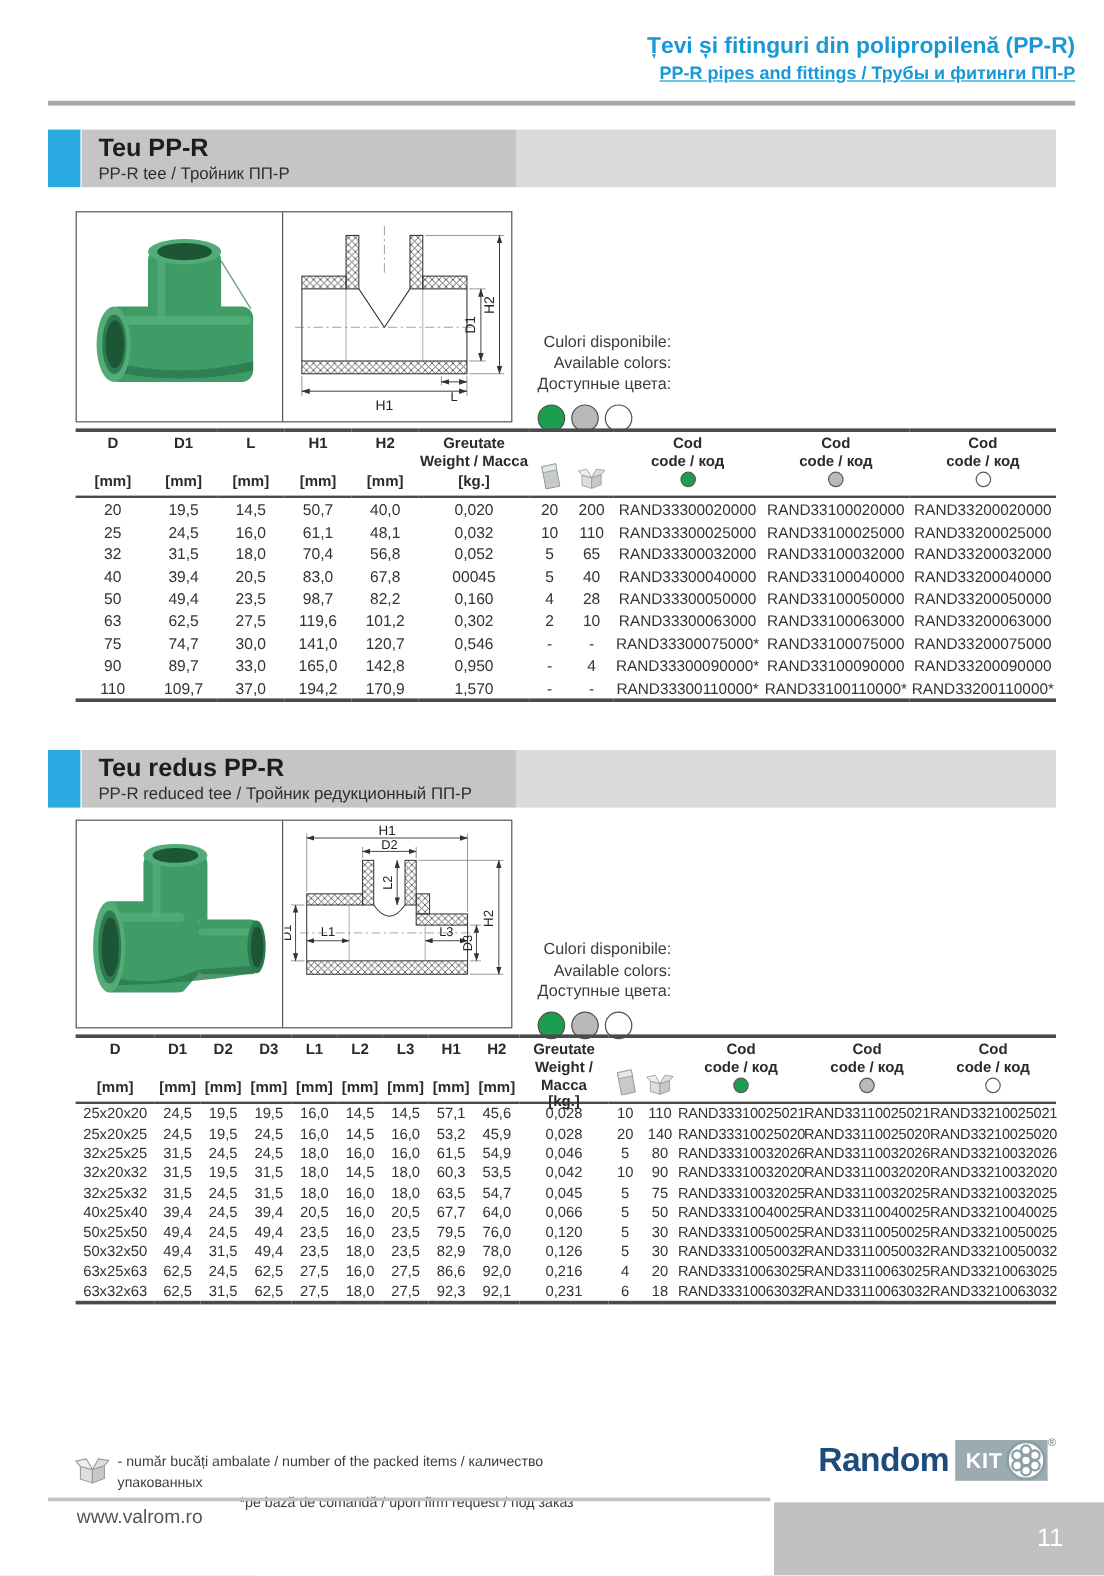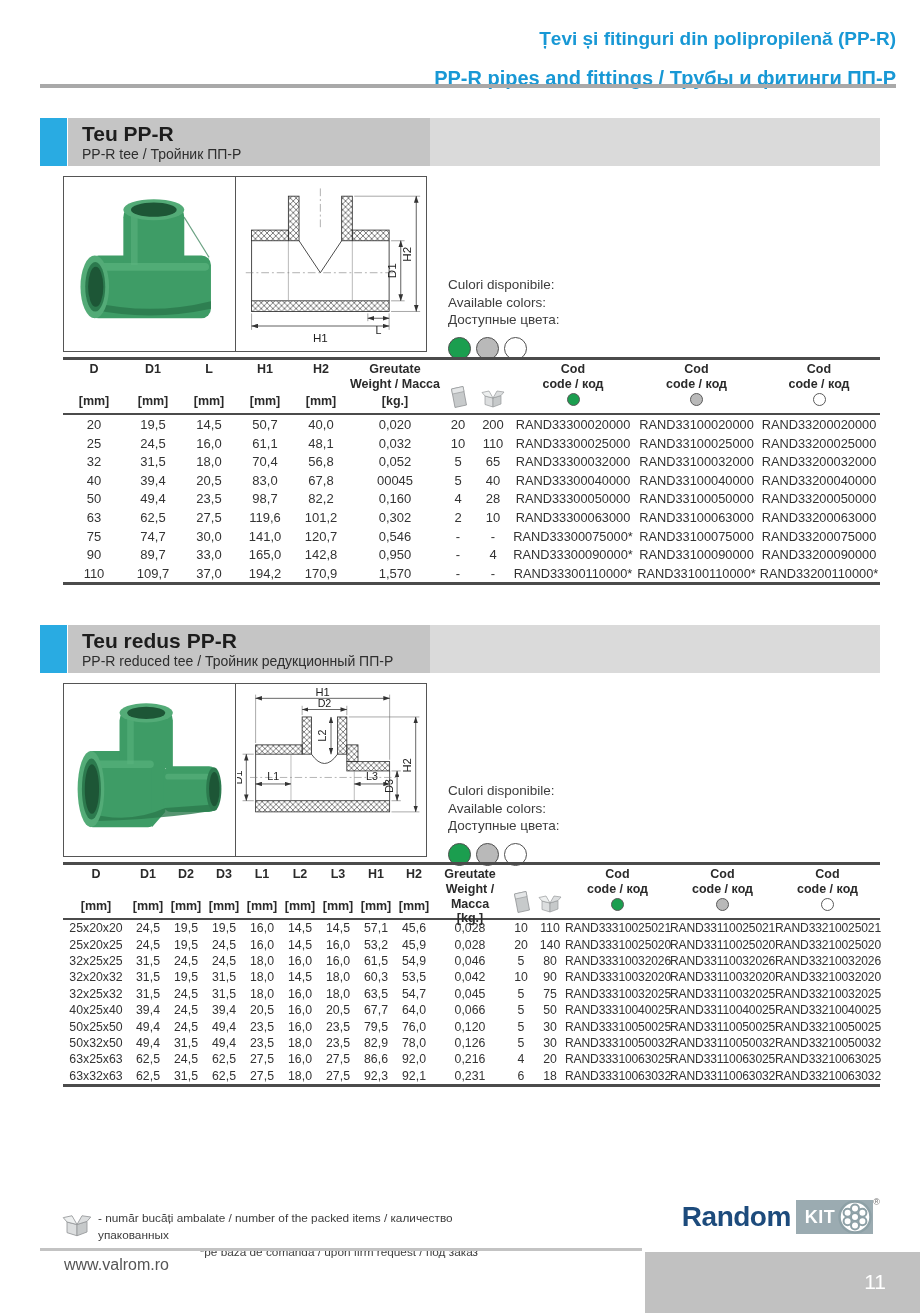--- a/index.html
+++ b/index.html
@@ -2,38 +2,38 @@
 <html><head>
 <meta charset="utf-8">
 <style>
   html,body{margin:0;padding:0;background:#e8e8e8;}
   .page{position:relative;width:920px;height:1313px;background:#ffffff;overflow:hidden;
         font-family:"Liberation Sans","DejaVu Sans",sans-serif;color:#333;padding-left:16px;}
 
   
   .hdr{position:absolute;top:28px;right:40px;text-align:right;color:#1898d5;}
   .hdr .t1{font-size:19px;font-weight:bold;}
-  .hdr .t2{font-size:20px;font-weight:bold;margin-top:17px;text-decoration:underline;}
+  .hdr .t2{font-size:15px;font-weight:bold;margin-top:3px;text-decoration:underline;}
   .hdr-rule{position:absolute;left:40px;right:40px;top:84px;height:4px;background:#a9a9a9;}
 
   
   .banner{position:absolute;left:40px;width:840px;height:48px;}
   .banner .accent{position:absolute;left:0;top:0;width:27px;height:48px;background:#29abe2;}
   .banner .bgdark{position:absolute;left:28px;top:0;width:362px;height:48px;background:#c5c5c5;}
   .banner .bglight{position:absolute;left:390px;right:0;top:0;height:48px;background:#dadada;}
   .banner .sec-title{position:absolute;left:42px;top:4px;font-size:21px;font-weight:bold;color:#1d1d1d;}
   .banner .sec-sub{position:absolute;left:42px;top:28px;font-size:14px;color:#2e2e2e;}
 
   
   .imgbox{position:absolute;left:63px;width:362px;border:1px solid #555;background:#fff;display:flex;}
   .imgbox .cell-photo{width:171px;border-right:1px solid #555;display:flex;align-items:center;justify-content:center;}
   .imgbox .cell-draw{flex:1;display:flex;align-items:center;justify-content:center;}
 
   
-  .colnote{position:absolute;left:448px;font-size:13.5px;color:#3d3d3d;line-height:1.3;}
+  .colnote{position:absolute;left:448px;font-size:13.5px;color:#3d3d3d;line-height:1.3;text-align:right;}
   .colnote .dots{margin-top:8px;display:flex;gap:5px;}
   .dotbig{width:23px;height:23px;border-radius:50%;border:1.5px solid #4f4f4f;box-sizing:border-box;}
 
   
   .dtable{position:absolute;left:63px;width:817px;border-collapse:collapse;table-layout:fixed;}
   .dtable thead{border-top:3px solid #4b4b4b;border-bottom:2px solid #4b4b4b;}
   .dtable tbody{border-bottom:3px solid #4b4b4b;}
   .dtable th{padding:2px 0;vertical-align:top;}
   .thwrap{display:flex;flex-direction:column;align-items:center;height:46px;}
   .thwrap.iconwrap{justify-content:flex-end;padding-bottom:3px;}
@@ -69,21 +69,21 @@
 <body>
 
 <div class="page">
 
   <div class="hdr">
     <div class="t1">Țevi și fitinguri din polipropilenă (PP-R)</div>
     <div class="t2">PP-R pipes and fittings / Трубы и фитинги ПП-Р</div>
   </div>
   <div class="hdr-rule"></div>
 
-  <div class="banner" style="top:118px;">
+  <div class="banner" style="top:108px;">
     <div class="accent"></div>
     <div class="bgdark"></div>
     <div class="bglight"></div>
     <div class="sec-title">Teu PP-R</div>
     <div class="sec-sub">PP-R tee / Тройник ПП-Р</div>
   </div>
 
   <div class="imgbox" style="top:176px;height:174px;">
     <div class="cell-photo">
       <svg width="160" height="162" viewBox="0 0 168 170">

